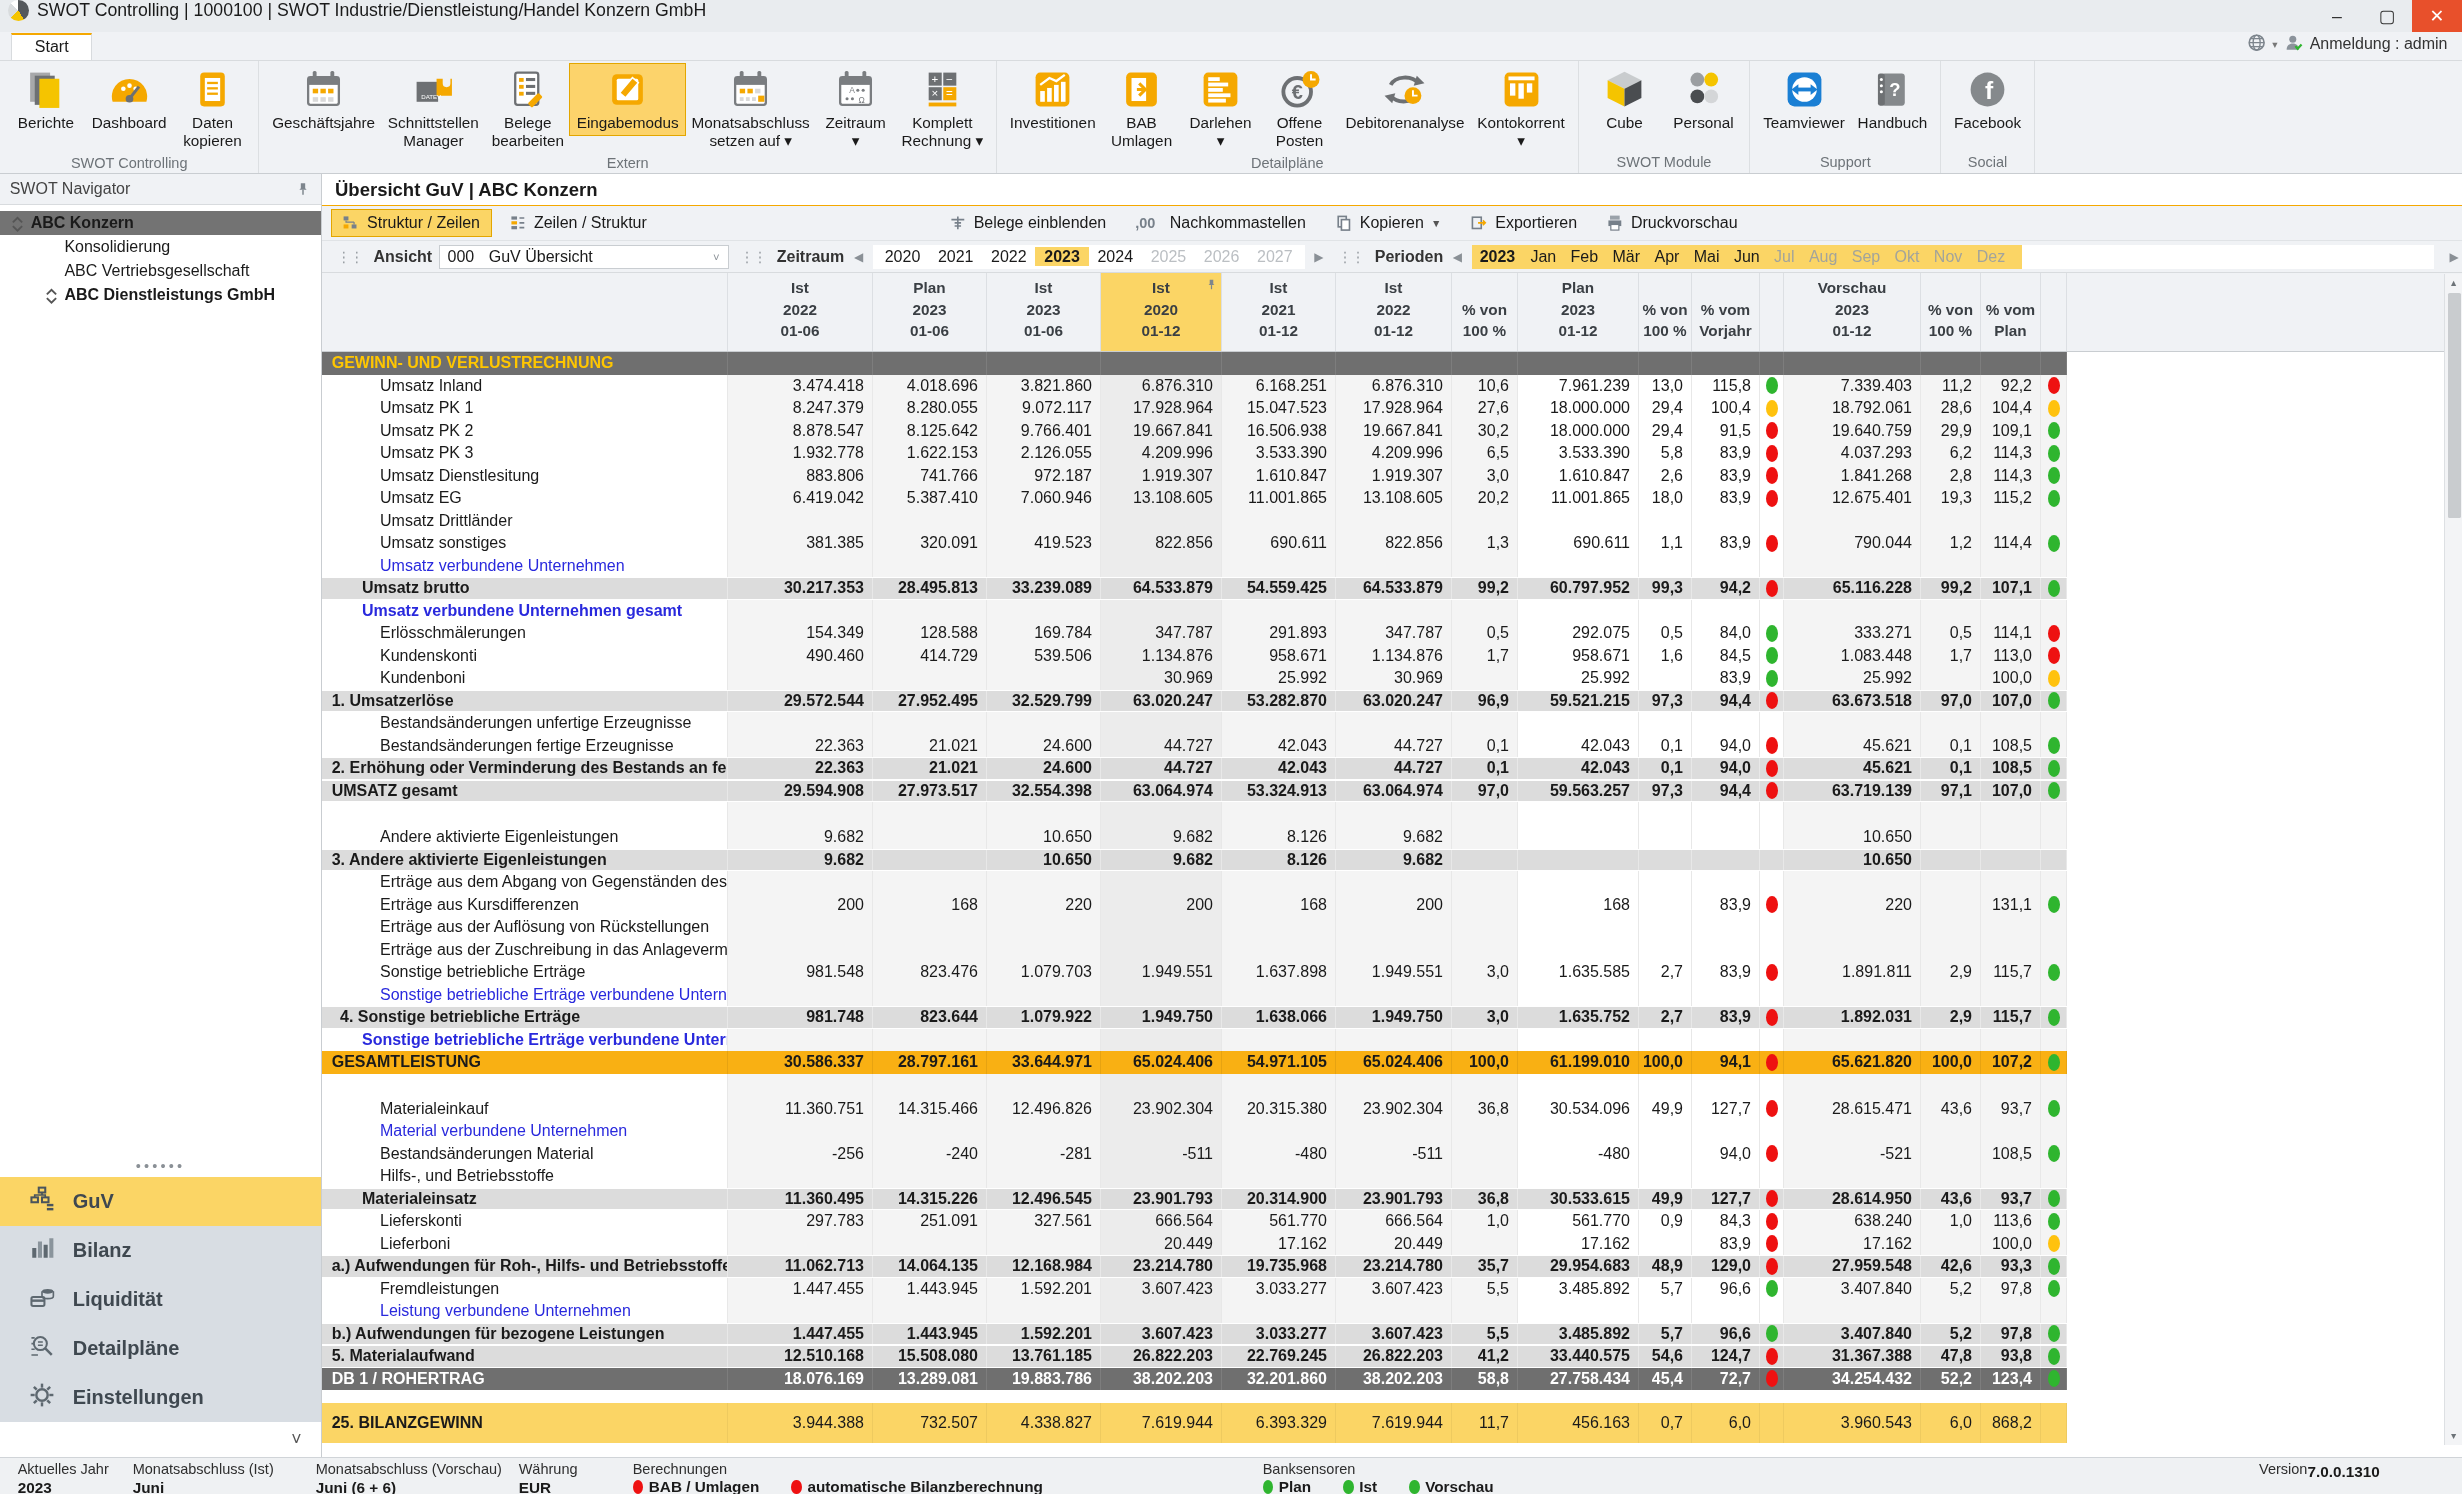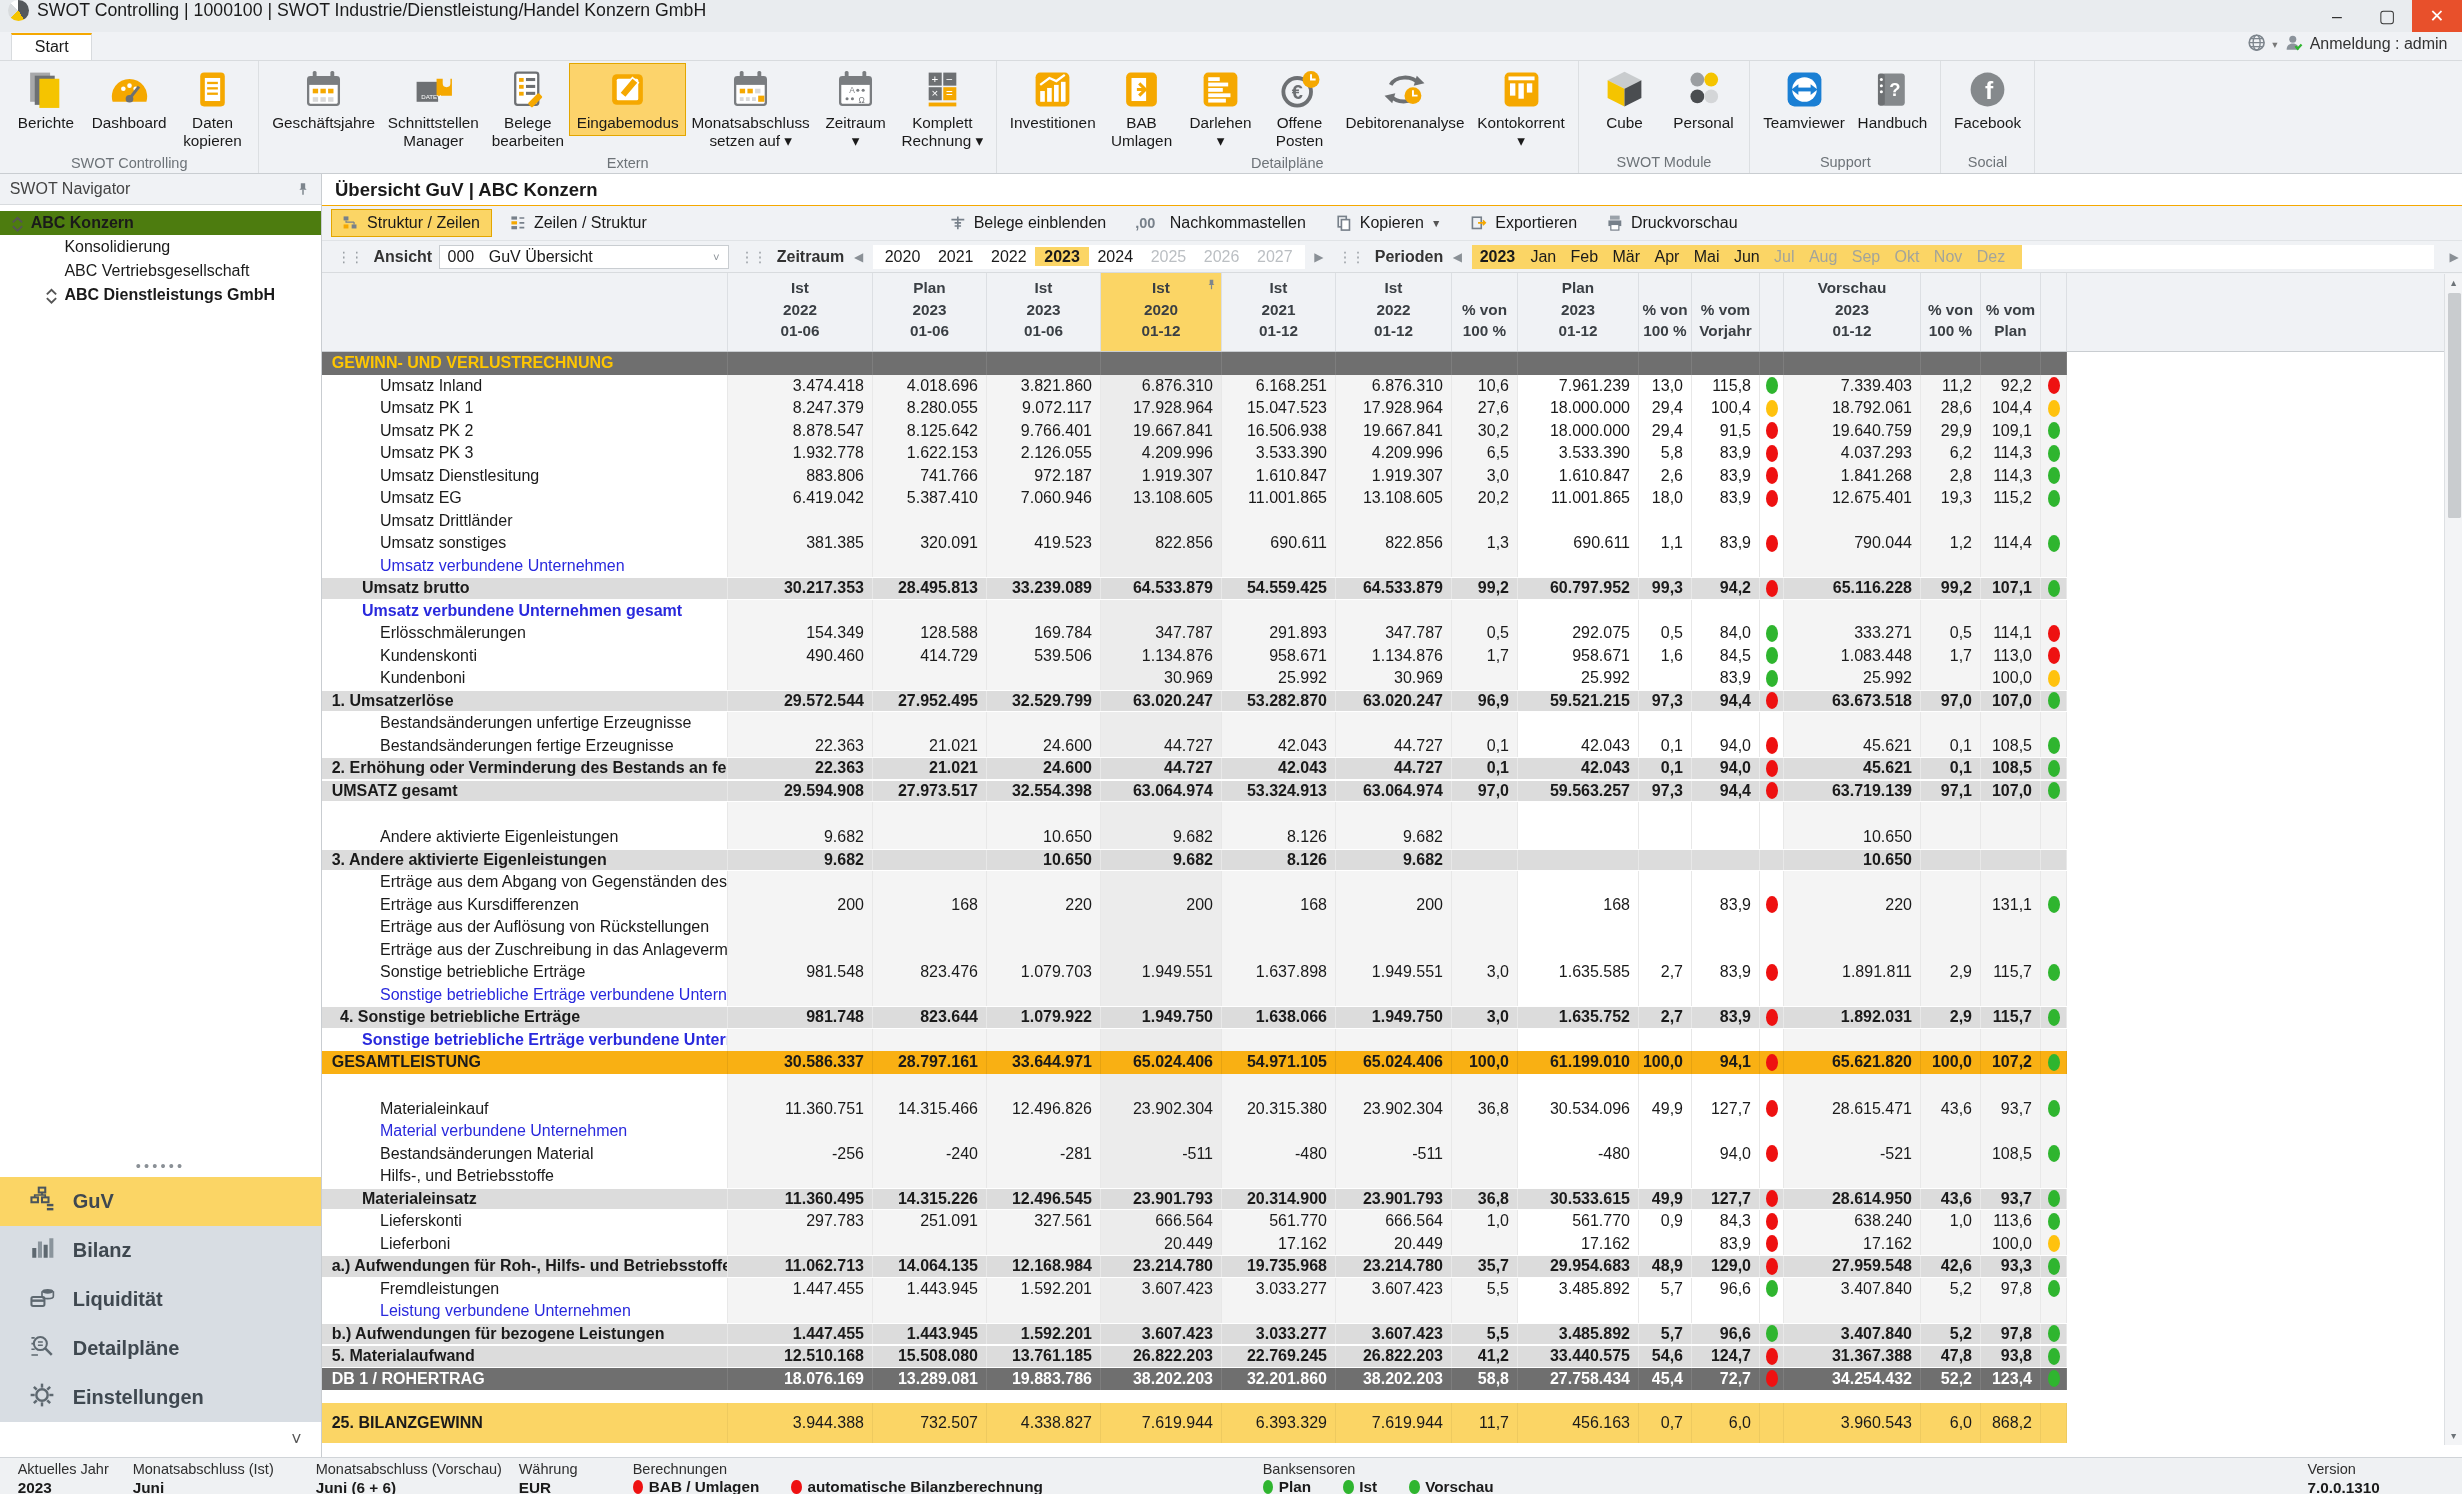--- a/index.html
+++ b/index.html
@@ -37,21 +37,21 @@
   .workspace { display:flex; height:1283px; }
 
   
   .sidebar { width:322px; background:#fff; border-right:0.8px solid #C9CDD1; display:flex; flex-direction:column; }
   .side-head { height:31px; display:flex; align-items:center; padding:0 9.7px; background:#F0F2F5; border-bottom:0.8px solid #D8DBDE; font-size:16px; color:#444; }
   .side-head .pin { margin-left:auto; width:16px; height:16px; }
   .tree { padding:6.4px 0 3.2px; }
   .tree-item { height:24px; display:flex; align-items:center; font-size:16px; gap:6.4px; padding-left:11.3px; }
   .tree-item .exp { width:13px; height:16px; flex:0 0 13px; }
   .tree-item.child { padding-left:45px; }
-  .tree-item.selected { background:#4d7c0f; }
+  .tree-item.selected { background:#737373; }
   .tree-item.bold { font-weight:bold; }
   .side-fill { flex:1; }
   .menu-handle { text-align:center; color:#8a9096; font-size:14.5px; letter-spacing:3.2px; padding:1.6px 0 3.2px; background:#fff; }
   .side-menu { background:#D8DDE3; }
   .menu-item { height:49px; display:flex; align-items:center; gap:17.7px; padding-left:29px; font-size:20px; font-weight:bold; color:#3F4850; }
   .menu-item.active { background:#FBD565; }
   .menu-item svg { width:26px; height:26px; }
   .menu-chevron { height:35px; display:flex; align-items:center; justify-content:flex-end; padding-right:19.3px; background:#fff; color:#555; font-size:17.7px; }
 
   
@@ -123,21 +123,21 @@
 
   
   .statusbar { height:37px; background:#EFF1F3; border-top:0.8px solid #D0D4D8; display:flex; padding:3.2px 11.3px 0 17.7px; }
   .sb-item { display:flex; flex-direction:column; }
   .sb-label { font-size:14.5px; color:#2e2e2e; }
   .sb-value { font-size:15.3px; font-weight:bold; margin-top:1.6px; }
   .sb-dots { display:flex; align-items:center; gap:32px; margin-top:0.8px; }
   .sb-dotitem { display:flex; align-items:center; gap:5.6px; font-size:15.3px; font-weight:bold; }
   .sb-dot { width:10.5px; height:14.5px; border-radius:50%; }
   .sb-dot.red { background:#EE1111; } .sb-dot.green { background:#2FB52F; }
-  .sb-version { margin-left:auto; padding-right:71px; display:flex; flex-direction:column; }
+  .sb-version { margin-left:auto; padding-right:71px; display:flex; flex-direction:row; }
 </style>
 </head>
 <body>
 
 <div class="titlebar">
   <div class="app-logo"></div>
   <div class="title-text">SWOT Controlling | 1000100 | SWOT Industrie/Dienstleistung/Handel Konzern GmbH</div>
   <div class="win-controls">
     <div class="win-btn">–</div>
     <div class="win-btn">▢</div>

